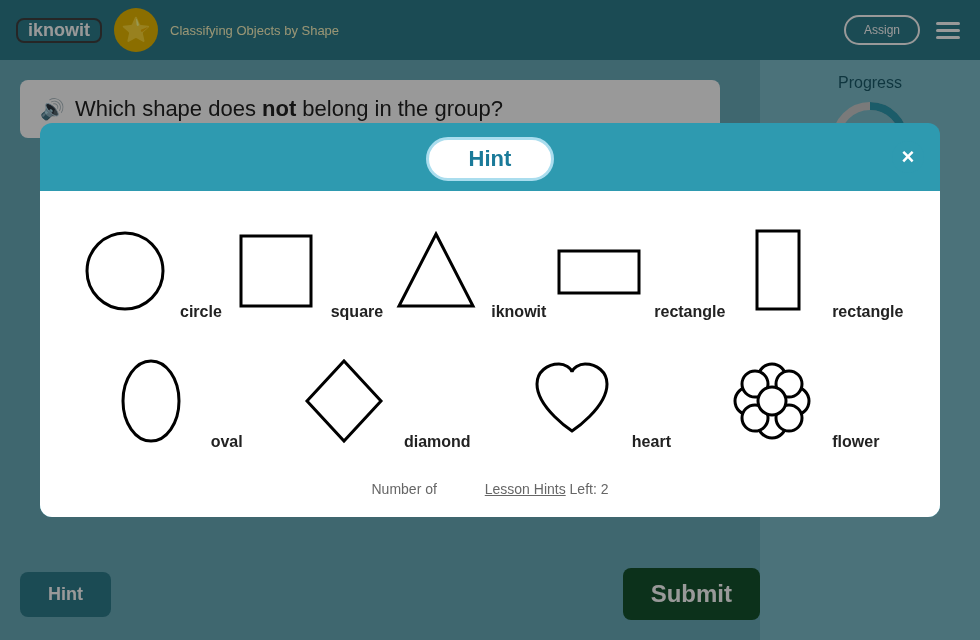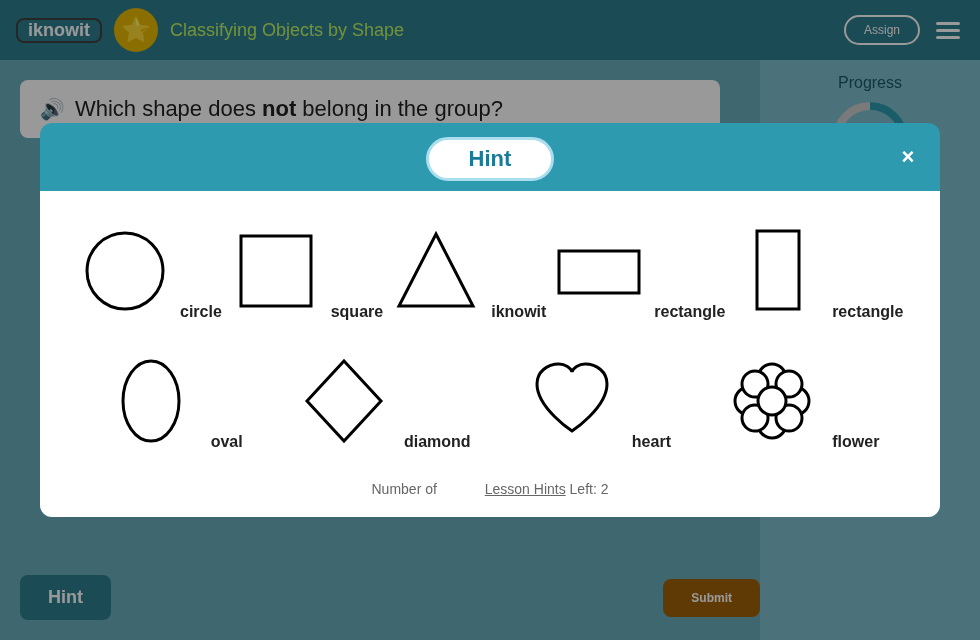--- a/index.html
+++ b/index.html
@@ -33,22 +33,22 @@
       width: 44px;
       height: 44px;
       background: #e8b800;
       border-radius: 50%;
       display: flex;
       align-items: center;
       justify-content: center;
       font-size: 24px;
     }
     .lesson-title {
-      color: #bef264;
-      font-size: 18px;
+      color: #fef9c3;
+      font-size: 13px;
       flex: 1;
     }
     .assign-btn {
       background: transparent;
       border: 2px solid white;
       color: white;
       border-radius: 20px;
       padding: 6px 18px;
       font-size: 12px;
       cursor: pointer;
@@ -120,26 +120,26 @@
       background: #2e7d8c;
       color: white;
       border: none;
       border-radius: 8px;
       padding: 12px 28px;
       font-size: 18px;
       font-weight: bold;
       cursor: pointer;
     }
     .submit-btn {
-      background: #a16207;
+      background: #14532d;
       color: white;
       border: none;
       border-radius: 8px;
       padding: 12px 28px;
-      font-size: 12px;
+      font-size: 24px;
       font-weight: bold;
       cursor: pointer;
       margin-left: auto;
     }
 
     
     .modal-overlay {
       position: fixed;
       top: 0; left: 0; right: 0; bottom: 0;
       background: rgba(0,0,0,0.4);

